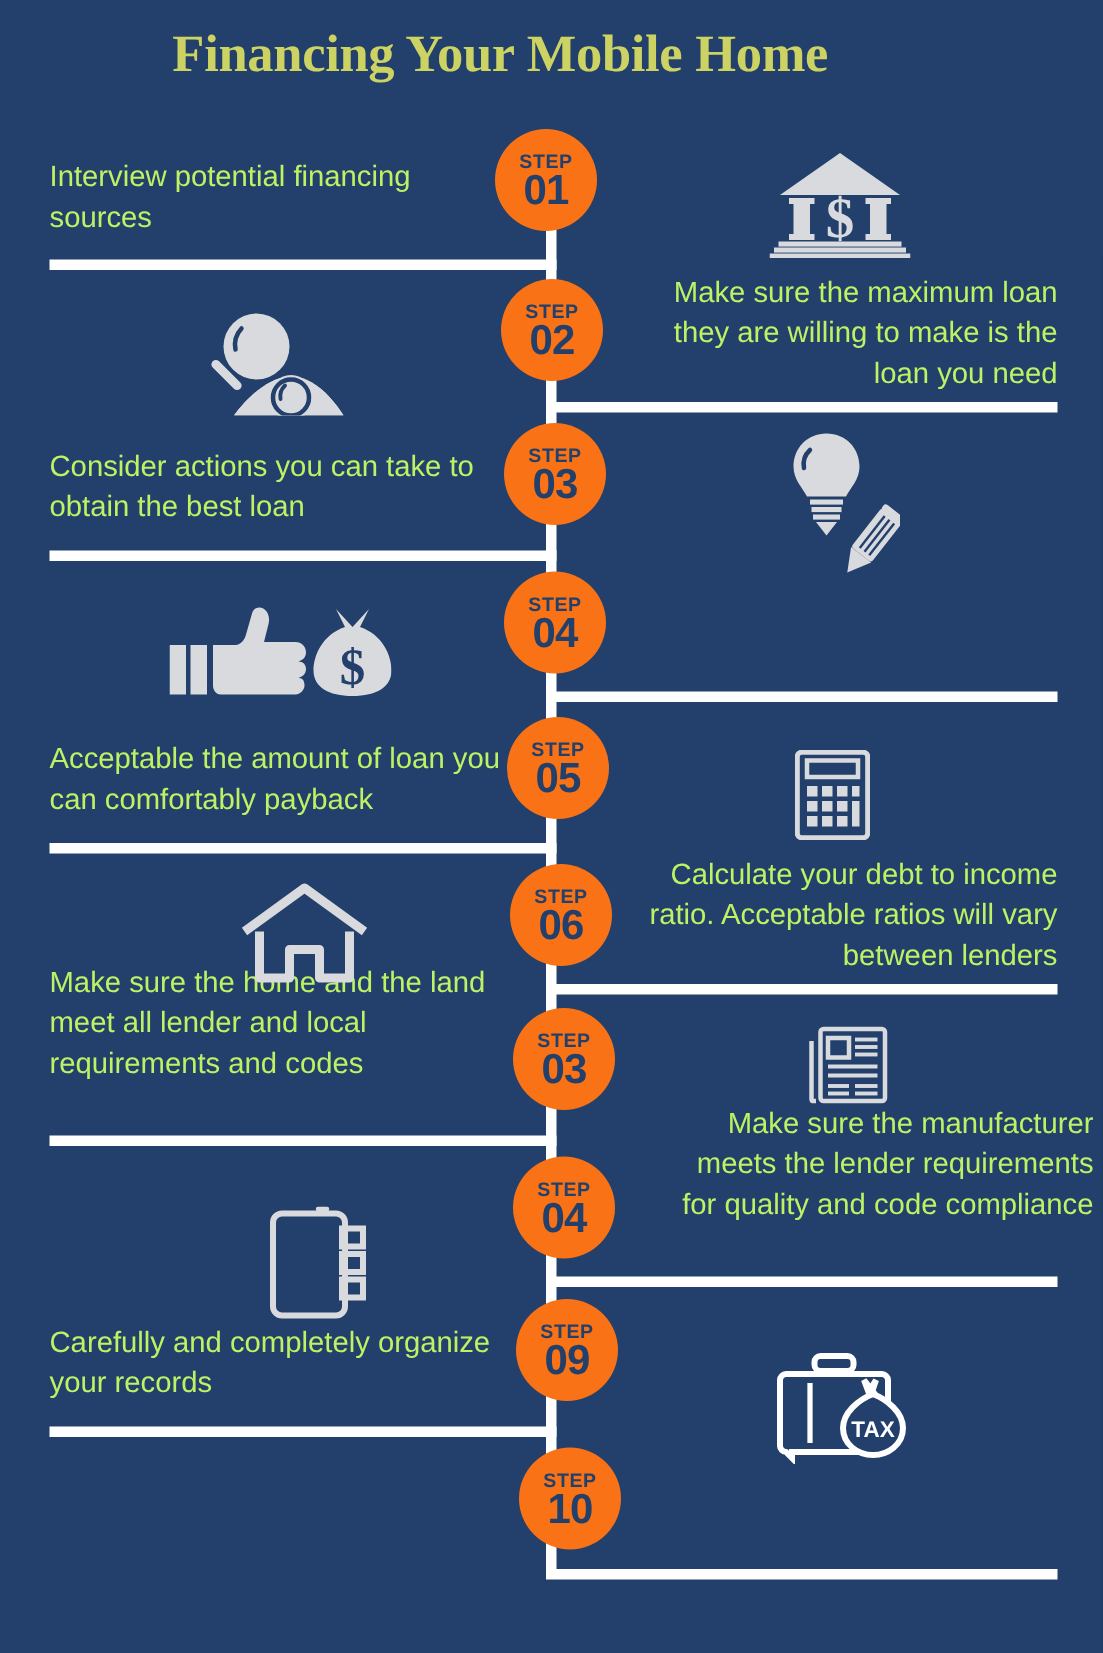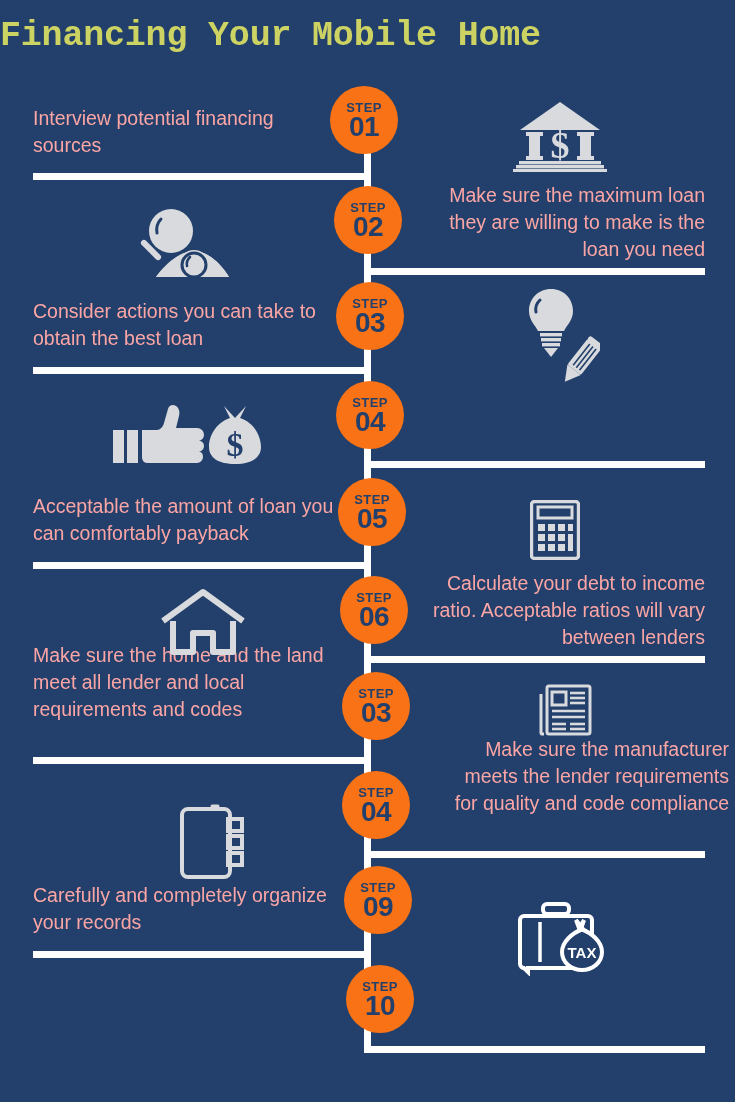--- a/index.html
+++ b/index.html
@@ -24,25 +24,26 @@
     background: #22406b;
     overflow: hidden;
   }
 
   
   .title {
     position: absolute;
     left: 0;
     top: 16px;
     width: 667px;
+    text-align: center;
     color: #cdd363;
     font-size: 35px;
     font-weight: bold;
     letter-spacing: -0.2px;
-    font-family: Liberation Mono, monospace;
+    font-family: Liberation Serif, serif;
   }
 
   
   .spine {
     position: absolute;
     left: 364px;
     top: 120px;
     width: 7px;
     height: 930px;
     background: #ffffff;
@@ -81,21 +82,21 @@
   .rule {
     position: absolute;
     height: 7px;
     background: #ffffff;
     z-index: 2;
   }
 
   
   .step-text {
     position: absolute;
-    color: #fca5a5;
+    color: #bef264;
     font-size: 19.5px;
     line-height: 27px;
     font-family: "Liberation Sans", sans-serif;
   }
   .step-text.left  { text-align: left;  }
   .step-text.right { text-align: right; }
 
   
   .icon-wrap {
     position: absolute;

